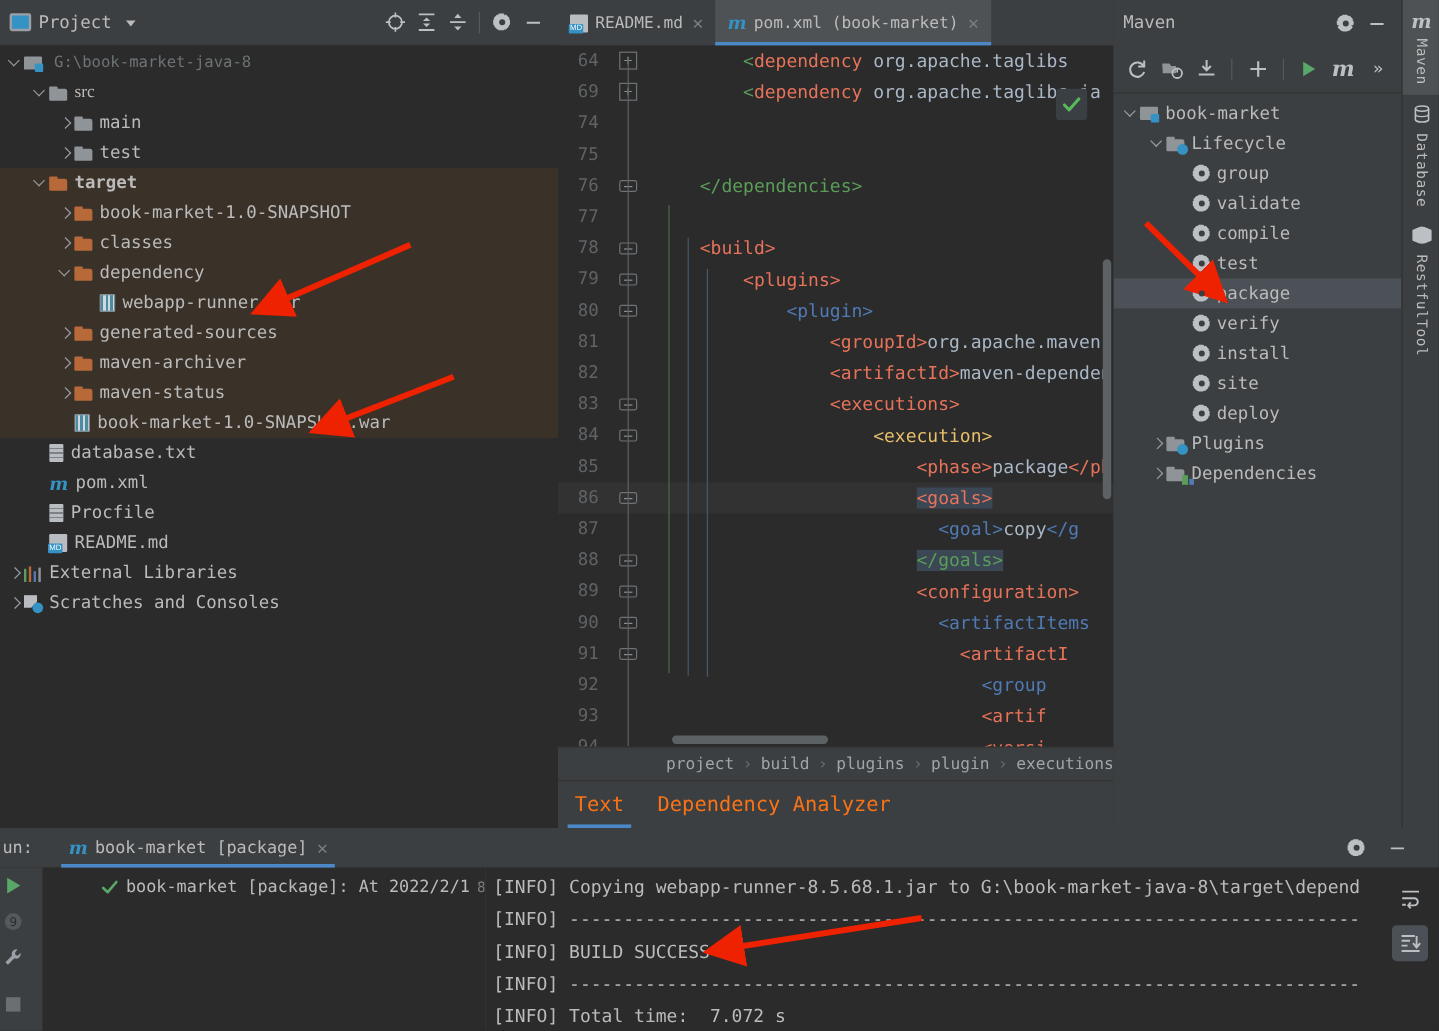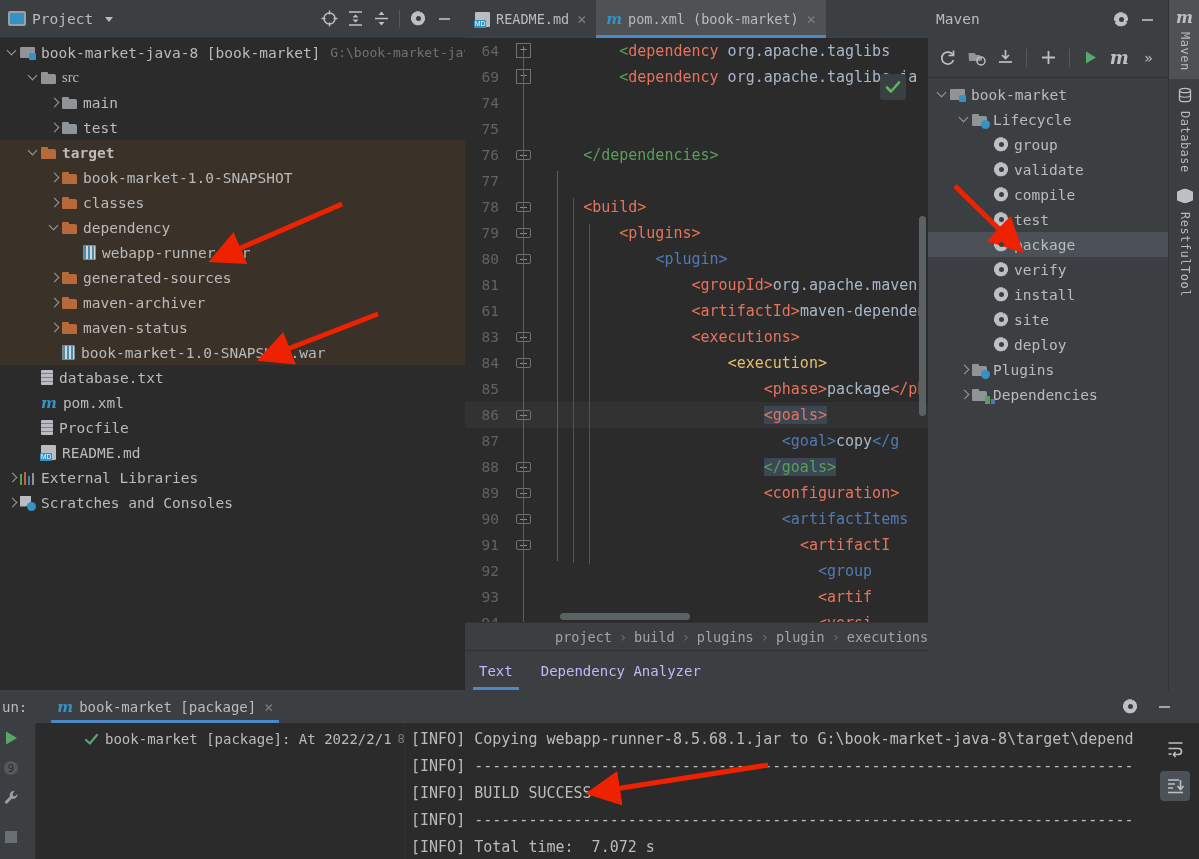--- a/index.html
+++ b/index.html
@@ -148,21 +148,21 @@
   #breadcrumbs {
     height:28px; background:#3c3f41; display:flex; align-items:center;
     color:#a0a5a9; font-size:13.5px; padding-left:90px; gap:7px; flex:none;
     border-top:1px solid #323232;
   }
   #breadcrumbs .sep { color:#6a6f73; }
   #editor-bottom-tabs {
     height:40px; background:#3c3f41; display:flex; align-items:stretch; flex:none;
     border-top:1px solid #323232;
   }
-  .btab { display:flex; align-items:center; padding:0 14px; font-size:14px; color:#c4b5fd;
+  .btab { display:flex; align-items:center; padding:0 14px; font-size:17px; color:#f97316;
     cursor:pointer; position:relative; }
   .btab.active::after { content:""; position:absolute; left:8px; right:8px; bottom:0; height:3px; background:#4a88c7; }
 
   
   #maven-panel {
     position:absolute; left:928px; top:0; width:240px; height:690px;
     background:#3c3f41; display:flex; flex-direction:column;
   }
   #maven-toolbar { height:40px; display:flex; align-items:center; gap:2px; padding:0 6px;
     background:#3c3f41; border-bottom:1px solid #323232; flex:none;}
@@ -256,21 +256,20 @@
           <path d="M3 9h11" stroke="#bcc0c4" stroke-width="1.6"></path>
         </svg>
     </span>
   </div>
   <div id="project-tree">
       <div class="tree-row" style="padding-left: 6px;">
         <span class="arrow down"></span>
         <span class="icon">
           <span class="mod-ico"></span>
         </span>
-        <span class="lbl">book-market-java-8 [book-market]</span>
         <span class="path-hint">G:\book-market-java-8</span>
       </div>
       <div class="tree-row" style="padding-left: 27px; font-family: Liberation Serif, serif;">
         <span class="arrow down"></span>
         <span class="icon">
           <span class="folder"></span>
         </span>
         <span class="lbl">src</span>
       </div>
       <div class="tree-row" style="padding-left: 48px;">
@@ -422,21 +421,21 @@
         <div class="code-line"><span class="lnum">64</span><span class="gutter"><span class="fold-plus">+</span></span><span class="codetext"><span class="val">        </span><span class="brk">&lt;</span><span class="tagn">dependency</span><span class="val"> org.apache.taglibs</span></span></div>
         <div class="code-line"><span class="lnum">69</span><span class="gutter"><span class="fold-plus">+</span></span><span class="codetext"><span class="val">        </span><span class="brk">&lt;</span><span class="tagn">dependency</span><span class="val"> org.apache.taglibs.ja</span></span></div>
         <div class="code-line"><span class="lnum">74</span><span class="gutter"></span><span class="codetext"></span></div>
         <div class="code-line"><span class="lnum">75</span><span class="gutter"></span><span class="codetext"></span></div>
         <div class="code-line"><span class="lnum">76</span><span class="gutter"><span class="fold-end"></span></span><span class="codetext"><span class="val">    </span><span class="brk">&lt;/</span><span class="brk">dependencies</span><span class="brk">&gt;</span></span></div>
         <div class="code-line"><span class="lnum">77</span><span class="gutter"></span><span class="codetext"></span></div>
         <div class="code-line"><span class="lnum">78</span><span class="gutter"><span class="fold-minus"></span></span><span class="codetext"><span class="val">    </span><span class="tagn">&lt;build&gt;</span></span></div>
         <div class="code-line"><span class="lnum">79</span><span class="gutter"><span class="fold-minus"></span></span><span class="codetext"><span class="val">        </span><span class="tagn">&lt;plugins&gt;</span></span></div>
         <div class="code-line"><span class="lnum">80</span><span class="gutter"><span class="fold-minus"></span></span><span class="codetext"><span class="val">            </span><span class="tagb">&lt;plugin&gt;</span></span></div>
         <div class="code-line"><span class="lnum">81</span><span class="gutter"></span><span class="codetext"><span class="val">                </span><span class="tagn">&lt;groupId&gt;</span><span class="val">org.apache.maven</span></span></div>
-        <div class="code-line"><span class="lnum">61</span><span class="gutter"></span><span class="codetext"><span class="val">                </span><span class="tagn">&lt;artifactId&gt;</span><span class="val">maven-dependen</span></span></div>
+        <div class="code-line"><span class="lnum">82</span><span class="gutter"></span><span class="codetext"><span class="val">                </span><span class="tagn">&lt;artifactId&gt;</span><span class="val">maven-dependen</span></span></div>
         <div class="code-line"><span class="lnum">83</span><span class="gutter"><span class="fold-minus"></span></span><span class="codetext"><span class="val">                </span><span class="tagn">&lt;executions&gt;</span></span></div>
         <div class="code-line"><span class="lnum">84</span><span class="gutter"><span class="fold-minus"></span></span><span class="codetext"><span class="val">                    </span><span class="tag">&lt;execution&gt;</span></span></div>
         <div class="code-line"><span class="lnum">85</span><span class="gutter"></span><span class="codetext"><span class="val">                        </span><span class="tagn">&lt;phase&gt;</span><span class="val">package</span><span class="tagn">&lt;/ph</span></span></div>
         <div class="code-line caret"><span class="lnum">86</span><span class="gutter"><span class="fold-minus"></span></span><span class="codetext"><span class="val">                        </span><span class="tagn hl">&lt;goals&gt;</span></span></div>
         <div class="code-line"><span class="lnum">87</span><span class="gutter"></span><span class="codetext"><span class="val">                          </span><span class="tagb">&lt;goal&gt;</span><span class="val">copy</span><span class="tagb">&lt;/g</span></span></div>
         <div class="code-line"><span class="lnum">88</span><span class="gutter"><span class="fold-end"></span></span><span class="codetext"><span class="val">                        </span><span class="brk hl">&lt;/goals&gt;</span></span></div>
         <div class="code-line"><span class="lnum">89</span><span class="gutter"><span class="fold-minus"></span></span><span class="codetext"><span class="val">                        </span><span class="tagn">&lt;configuration&gt;</span></span></div>
         <div class="code-line"><span class="lnum">90</span><span class="gutter"><span class="fold-minus"></span></span><span class="codetext"><span class="val">                          </span><span class="tagb">&lt;artifactItems</span></span></div>
         <div class="code-line"><span class="lnum">91</span><span class="gutter"><span class="fold-minus"></span></span><span class="codetext"><span class="val">                            </span><span class="tagn">&lt;artifactI</span></span></div>
         <div class="code-line"><span class="lnum">92</span><span class="gutter"></span><span class="codetext"><span class="val">                              </span><span class="tagb">&lt;group</span></span></div>

